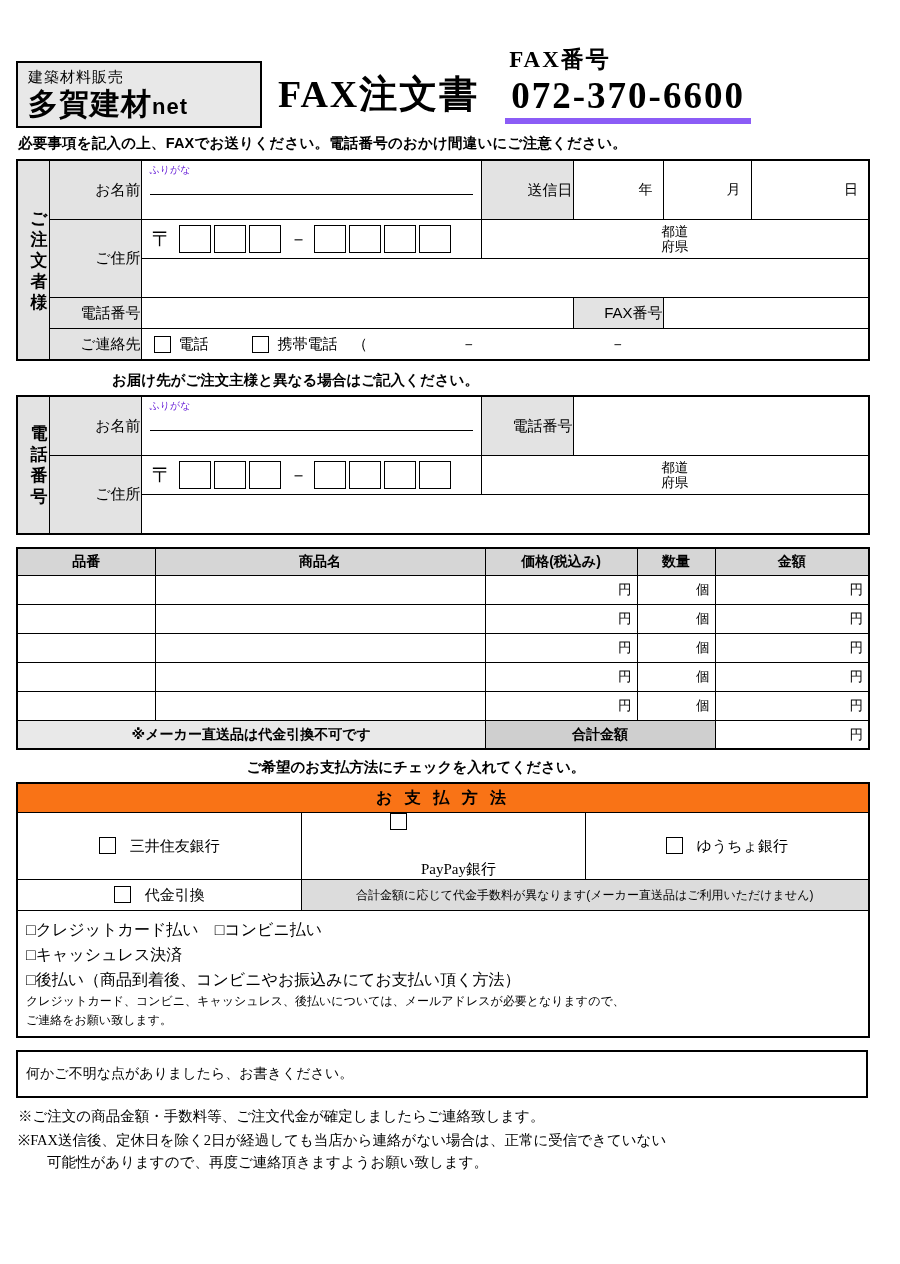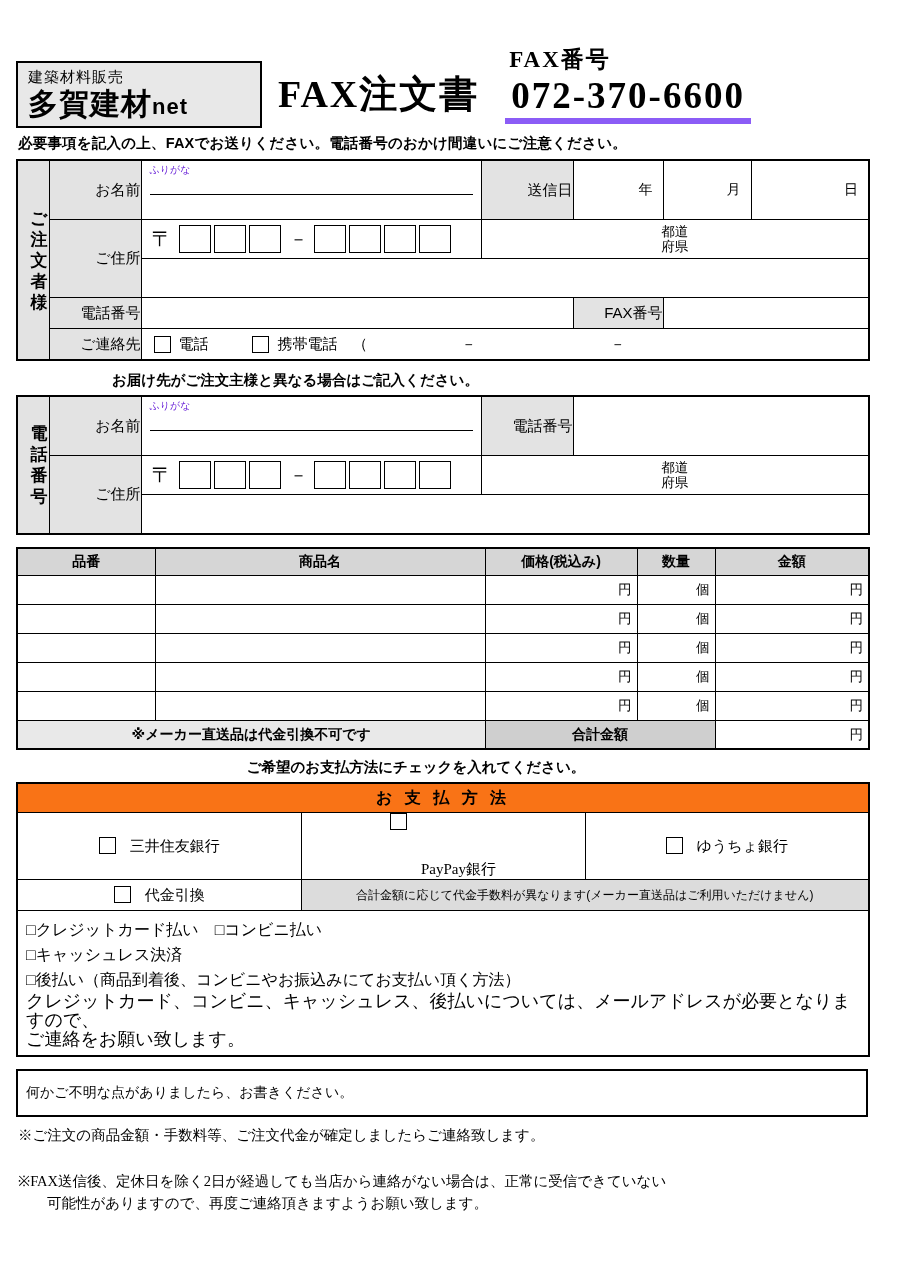--- a/index.html
+++ b/index.html
@@ -73,21 +73,21 @@
   .grey{background:#cfcfcf;text-align:center;font-weight:bold;}
   .note-row{background:#e9e9e9;text-align:center;font-size:14px;font-weight:bold;height:27px;}
 
   
   .pay-title{background:#f97316;text-align:center;font-weight:bold;font-size:16px;letter-spacing:4px;height:28px;}
   .pay-cell{height:30px;font-size:15px;}
   .pay-inner{display:flex;justify-content:center;}
   .pay-inner .chk{margin-right:14px;}
   .small-note{font-size:12px;padding:0 4px;text-align:center;}
   .freelist{padding:6px 8px;font-family:"Liberation Serif","DejaVu Serif",serif;font-size:16px;line-height:25px;}
-  .freelist .small{font-size:18px;line-height:19px;}
+  .freelist .small{font-size:12px;line-height:19px;}
   .memo{height:44px;}
   .memo-text{font-family:"Liberation Serif","DejaVu Serif",serif;font-size:14px;padding:5px 8px;}
 
   .footnote{font-size:14.5px;font-family:Liberation Serif, serif;margin:7px 0 0 2px;line-height:22px;}
   .sub-ship-title{font-size:14.5px;font-weight:bold;margin:10px 0 5px 96px;}
   .centered-bold{font-size:14.5px;font-weight:bold;text-align:center;margin:8px 0 5px 0;}
 </style>
 </head>
 <body>
 
@@ -350,16 +350,16 @@
     <tbody>
         <tr>
       <td class="memo">
         <div class="memo-text">何かご不明な点がありましたら、お書きください。</div>
       </td>
     </tr>
   </tbody>
     </table>
 
   <div class="footnote">※ご注文の商品金額・手数料等、ご注文代金が確定しましたらご連絡致します。</div>
-  <div class="footnote" style="margin-top:24px;">※FAX送信後、定休日を除く2日が経過しても当店から連絡がない場合は、正常に受信できていない</div>
+  <div class="footnote" style="margin-top:2px;">※FAX送信後、定休日を除く2日が経過しても当店から連絡がない場合は、正常に受信できていない</div>
   <div class="footnote" style="margin-top:0;">　　可能性がありますので、再度ご連絡頂きますようお願い致します。</div>
 
 </div>
 
 </body></html>

